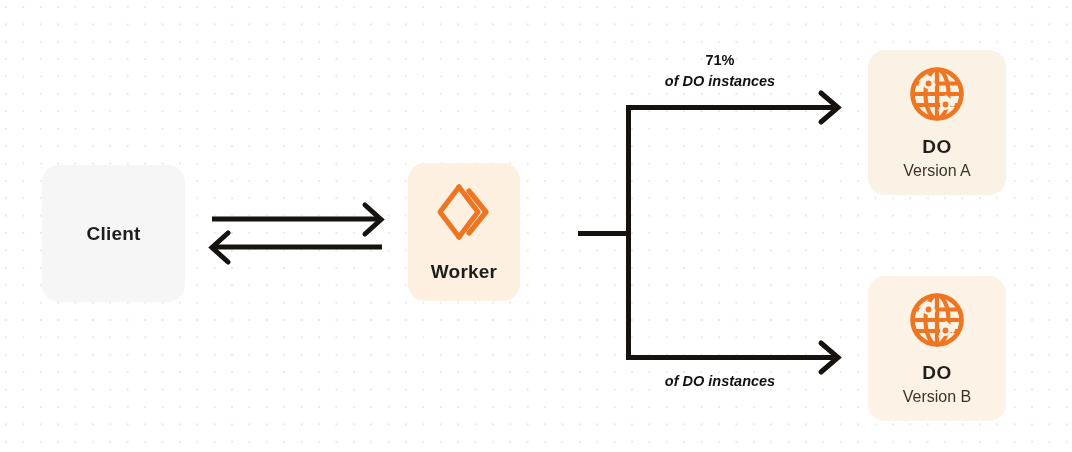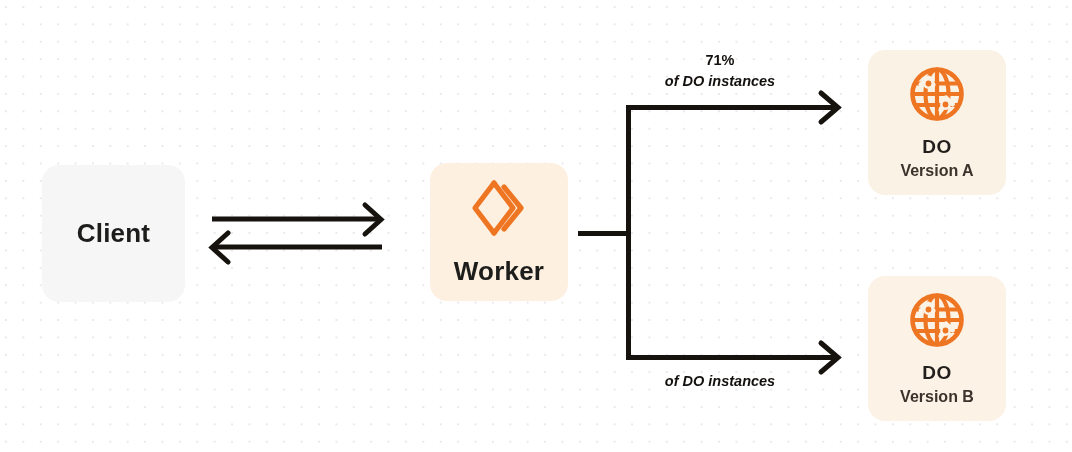--- a/index.html
+++ b/index.html
@@ -39,56 +39,55 @@
   .node-client {
     left: 42px;
     top: 165px;
     width: 143px;
     height: 137px;
     background: #f6f6f7;
   }
   .node-worker {
     left: 408px;
     top: 163px;
-    width: 138px;
+    width: 112px;
     height: 138px;
     background: #fdf0e1;
-    margin-left: 22px;
   }
   .node-do-a {
     left: 868px;
     top: 50px;
     width: 138px;
     height: 145px;
     background: #fbf2e6;
   }
   .node-do-b {
     left: 868px;
     top: 276px;
     width: 138px;
     height: 145px;
     background: #fcf2e5;
   }
 
   .node-title {
-    font-size: 26px;
+    font-size: 19px;
     font-weight: bold;
     color: #1d1d1b;
     letter-spacing: 0.2px;
     line-height: 1.15;
   }
   .node-title-do {
     font-size: 19px;
     font-weight: bold;
     color: #231f1c;
     letter-spacing: 0.4px;
   }
   .node-sub {
     font-size: 16px;
-    font-weight: bold;
+    font-weight: normal;
     color: #3d332c;
     margin-top: 3px;
     line-height: 1.2;
   }
 
   
   .icon-wrap {
     display: block;
     line-height: 0;
   }

